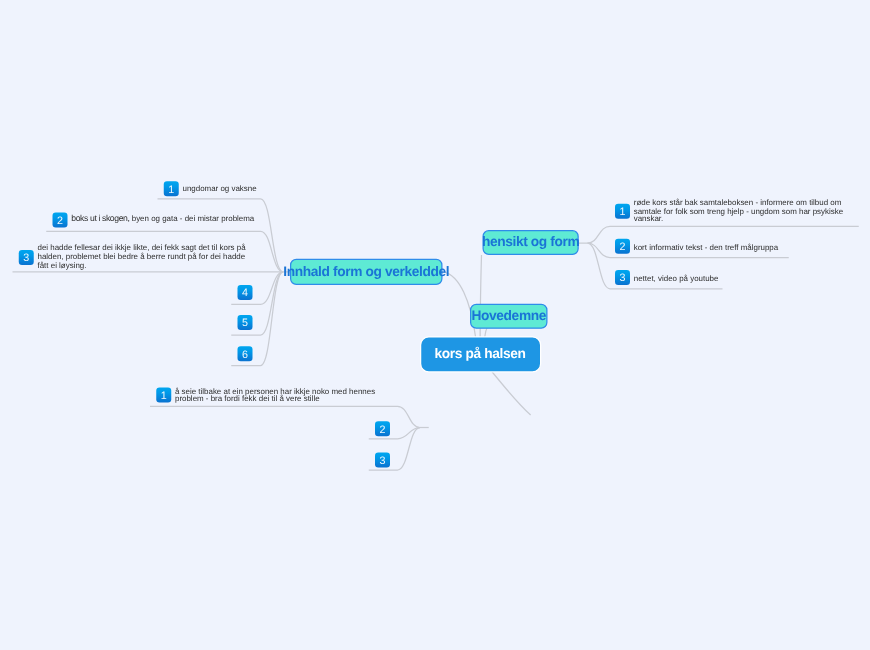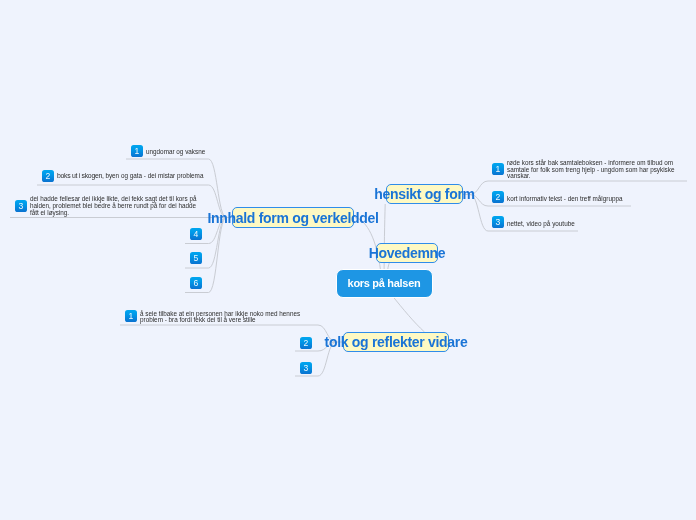--- a/index.html
+++ b/index.html
@@ -3,22 +3,22 @@
 <meta charset="utf-8">
 <style>
   html,body{margin:0;padding:0;}
   body{width:696px;height:520px;background:#eff3fd;overflow:hidden;
        font-family:"Liberation Sans",sans-serif;
        -webkit-font-smoothing:antialiased;}
   #stage{position:relative;width:696px;height:520px;}
   #links{position:absolute;left:0;top:0;width:696px;height:520px;}
 
   .node{position:absolute;box-sizing:border-box;border:1.5px solid #2f8cea;
-        background:#fef9c3;border-radius:5px;color:#1a74d6;font-weight:bold;
-        font-size:14px;letter-spacing:-0.3px;
+        background:#5eead4;border-radius:5px;color:#1a74d6;font-weight:bold;
+        font-size:11px;letter-spacing:-0.3px;
         display:flex;align-items:center;justify-content:center;white-space:nowrap;}
   .root{background:#1e96e4;border:1.5px solid #fff;color:#fff;
         font-size:11px;letter-spacing:-0.3px;border-radius:7px;z-index:3;}
 
   .leaf{position:absolute;}
   .badge{position:absolute;width:11.8px;height:12px;border-radius:2.6px;
          background:linear-gradient(180deg,#00a6ef 0%,#009ae9 35%,#0a72d0 100%);
          color:rgba(255,255,255,0.93);font-size:8.6px;line-height:12px;text-align:center;
          font-weight:normal;letter-spacing:0px;}
   .ltext{position:absolute;color:#2d2d2d;font-size:6.35px;line-height:6.7px;}
@@ -51,21 +51,20 @@
         <path d="M396,253.5 C391.5,257 388.5,262.5 387.7,270"></path>
         <path d="M392.5,296 C403,309 414,322.5 424.5,332"></path>
       </g>
   </svg>
 
   <div class="node" style="left:232px;top:207px;width:122px;height:21px;">Innhald form og verkelddel</div>
 
   <div class="node root" style="left:335.5px;top:268.5px;width:97px;height:29px;">kors på halsen</div>
   <div class="node" style="left:386px;top:184px;width:77px;height:20px;">hensikt og form</div>
   <div class="node" style="left:376px;top:243px;width:62px;height:20px;">Hovedemne</div>
-  <div class="node" style="left:343px;top:332px;width:106px;height:20px;">tolk og reflekter vidare</div>
 
   <div class="leaf">
     <span class="badge" style="left:131px;top:145px;">1</span>
     <span class="ltext" style="left:146px;top:148.9px;width:70px;">ungdomar og vaksne</span>
   </div>
 
   <div class="leaf">
     <span class="badge" style="left:42px;top:170px;">2</span>
     <span class="ltext" style="left:57px;top:173.2px;width:160px;white-space:nowrap;"><span class="big">boks ut i skogen,</span><span class="small"> byen og gata - dei mistar problema</span></span>
   </div>

